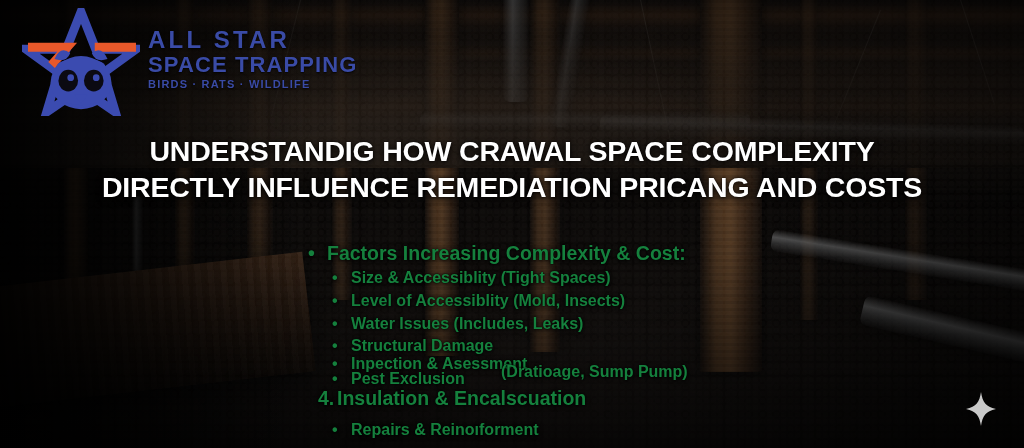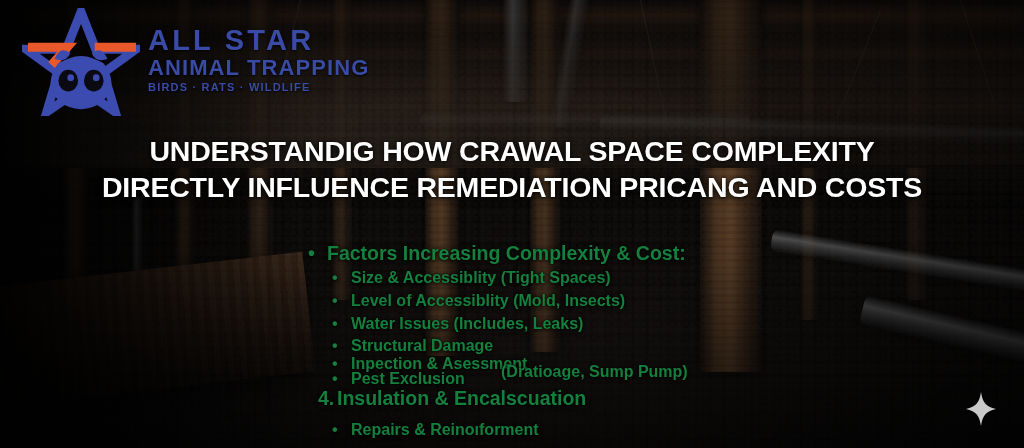--- a/index.html
+++ b/index.html
@@ -110,21 +110,21 @@
   .content { position:absolute; inset:0; }
 
   
   .logo-wrap {
     position:absolute; left:22px; top:8px;
     display:flex; align-items:center; gap:8px;
   }
   .logo-mark { width:118px; height:108px; display:block; }
   .logo-text { line-height:1; padding-bottom:6px; }
   .logo-l1 {
-    font-size:29px; font-weight:700; letter-spacing:3.2px;
+    font-size:24px; font-weight:700; letter-spacing:3.2px;
     color:#3a4ba6; text-shadow:0 1px 2px rgba(0,0,0,.85);
   }
   .logo-l2 {
     font-size:22px; font-weight:700; letter-spacing:1.1px;
     color:#3a4ba6; margin-top:2px; text-shadow:0 1px 2px rgba(0,0,0,.85);
   }
   .logo-l3 {
     font-size:11px; font-weight:700; letter-spacing:1.2px;
     color:#3a4ba6; margin-top:3px; text-shadow:0 1px 2px rgba(0,0,0,.85);
   }
@@ -220,21 +220,21 @@
         <ellipse cx="60" cy="60" rx="25" ry="9" fill="#3b4bb0"></ellipse>
         <ellipse cx="47" cy="74" rx="10" ry="11" fill="#0b0a12"></ellipse>
         <ellipse cx="73" cy="74" rx="10" ry="11" fill="#0b0a12"></ellipse>
         <circle cx="49.5" cy="71" r="3.4" fill="#3b4bb0"></circle>
         <circle cx="75.5" cy="71" r="3.4" fill="#3b4bb0"></circle>
         <path d="M53 88 L67 88 L60 97 Z" fill="#3b4bb0"></path>
         <path d="M44 96 q16 11 32 0 q-16 6 -32 0 Z" fill="#3b4bb0"></path>
       </svg>
       <div class="logo-text">
         <div class="logo-l1">ALL STAR</div>
-        <div class="logo-l2">ANIMAL TRAPPING</div>
+        <div class="logo-l2">SPACE TRAPPING</div>
         <div class="logo-l3">BIRDS · RATS · WILDLIFE</div>
       </div>
     </div>
 
     <div class="headline">
       <span class="hl-line">UNDERSTANDIG HOW CRAWAL SPACE COMPLEXITY</span>
       <span class="hl-line">DIRECTLY INFLUENCE REMEDIATION PRICANG AND COSTS</span>
     </div>
 
     <div class="body-text" id="body-lines">

